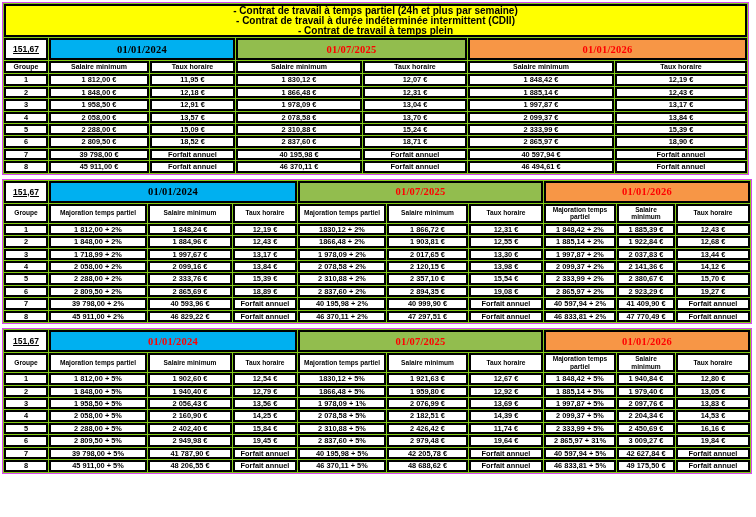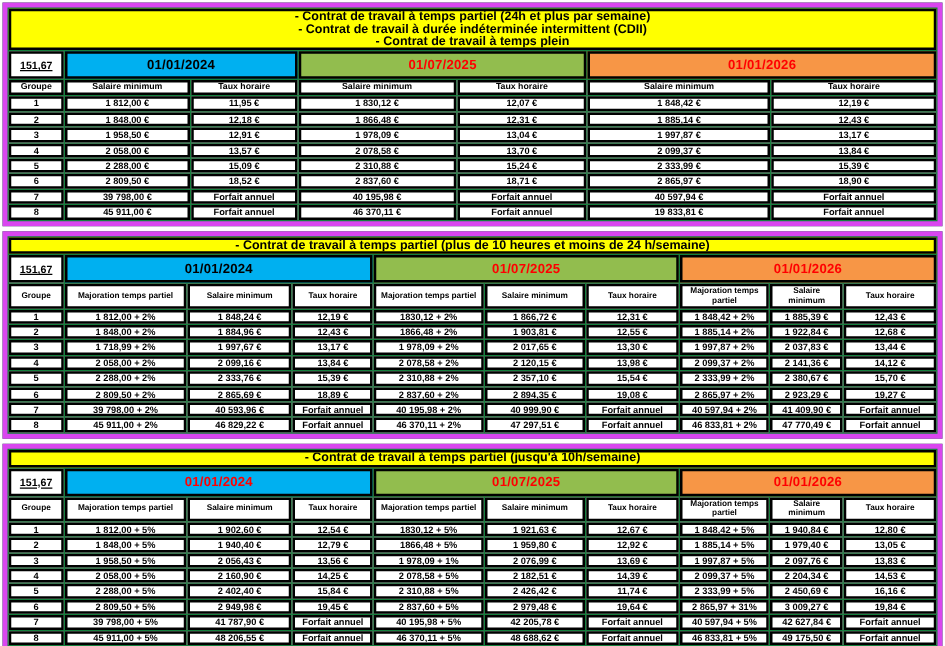--- a/index.html
+++ b/index.html
@@ -11,22 +11,22 @@
   }
   #sheet {
     width: 752px;
     padding: 2px 0 0 2px;
   }
   table.xl {
     border-collapse: separate;
     border-spacing: 1px;
     table-layout: fixed;
     margin: 0 0 4px 0;
-    border: 4px solid #d946ef;
-    background: #15803d;
+    border: 1px solid #d946ef;
+    background: #84cc16;
   }
   table.xl td {
     border: 2px solid #000;
     background: #ffffff;
     text-align: center;
     vertical-align: middle;
     font-weight: bold;
     color: #000;
     padding: 0 1px;
     overflow: hidden;
@@ -41,20 +41,21 @@
   }
   td.ref-cell {
     font-size: 8.5px;
     height: 22px;
     text-decoration: underline;
   }
   td.date-cell {
     font-size: 10.5px;
     height: 22px;
     letter-spacing: 0.2px;
+    font-family: Liberation Serif, serif;
   }
   td.colhdr {
     font-size: 7px;
     line-height: 1.15;
     height: 10px;
   }
   table.t10 td.colhdr {
     font-size: 6.6px;
     height: 16px;
   }
@@ -165,21 +166,21 @@
             <td class="data-cell">Forfait annuel</td>
             <td class="data-cell">40 597,94 €</td>
             <td class="data-cell">Forfait annuel</td>
           </tr>
           <tr>
             <td class="group-cell">8</td>
             <td class="data-cell">45 911,00 €</td>
             <td class="data-cell">Forfait annuel</td>
             <td class="data-cell">46 370,11 €</td>
             <td class="data-cell">Forfait annuel</td>
-            <td class="data-cell">19 833,81 €</td>
+            <td class="data-cell">46 494,61 €</td>
             <td class="data-cell">Forfait annuel</td>
           </tr>
         </tbody>
       </table>
     </section>
   <section>
       <table class="xl t10">
         <colgroup>
           <col style="width: 44px;">
           <col style="width: 98px;">
@@ -187,25 +188,20 @@
           <col style="width: 64px;">
           <col style="width: 88px;">
           <col style="width: 81px;">
           <col style="width: 74px;">
           <col style="width: 72px;">
           <col style="width: 58px;">
           <col style="width: 74px;">
         </colgroup>
         <tbody>
           <tr>
-            <td class="title-cell" colspan="10">
-              <div>- Contrat de travail à temps partiel (plus de 10 heures et moins de 24 h/semaine)</div>
-            </td>
-          </tr>
-          <tr>
             <td class="ref-cell">151,67</td>
             <td class="date-cell" colspan="3" style="background: rgb(0, 176, 240); color: rgb(0, 0, 0);">01/01/2024</td>
             <td class="date-cell" colspan="3" style="background: rgb(146, 189, 78); color: rgb(255, 0, 0);">01/07/2025</td>
             <td class="date-cell" colspan="3" style="background: rgb(247, 150, 70); color: rgb(255, 0, 0);">01/01/2026</td>
           </tr>
           <tr>
             <td class="colhdr">Groupe</td>
             <td class="colhdr">Majoration temps partiel</td>
             <td class="colhdr">Salaire minimum</td>
             <td class="colhdr">Taux horaire</td>
@@ -324,25 +320,20 @@
           <col style="width: 64px;">
           <col style="width: 88px;">
           <col style="width: 81px;">
           <col style="width: 74px;">
           <col style="width: 72px;">
           <col style="width: 58px;">
           <col style="width: 74px;">
         </colgroup>
         <tbody>
           <tr>
-            <td class="title-cell" colspan="10">
-              <div>- Contrat de travail à temps partiel (jusqu'à 10h/semaine)</div>
-            </td>
-          </tr>
-          <tr>
             <td class="ref-cell">151,67</td>
             <td class="date-cell" colspan="3" style="background: rgb(0, 176, 240); color: rgb(255, 0, 0);">01/01/2024</td>
             <td class="date-cell" colspan="3" style="background: rgb(146, 189, 78); color: rgb(255, 0, 0);">01/07/2025</td>
             <td class="date-cell" colspan="3" style="background: rgb(247, 150, 70); color: rgb(255, 0, 0);">01/01/2026</td>
           </tr>
           <tr>
             <td class="colhdr">Groupe</td>
             <td class="colhdr">Majoration temps partiel</td>
             <td class="colhdr">Salaire minimum</td>
             <td class="colhdr">Taux horaire</td>

